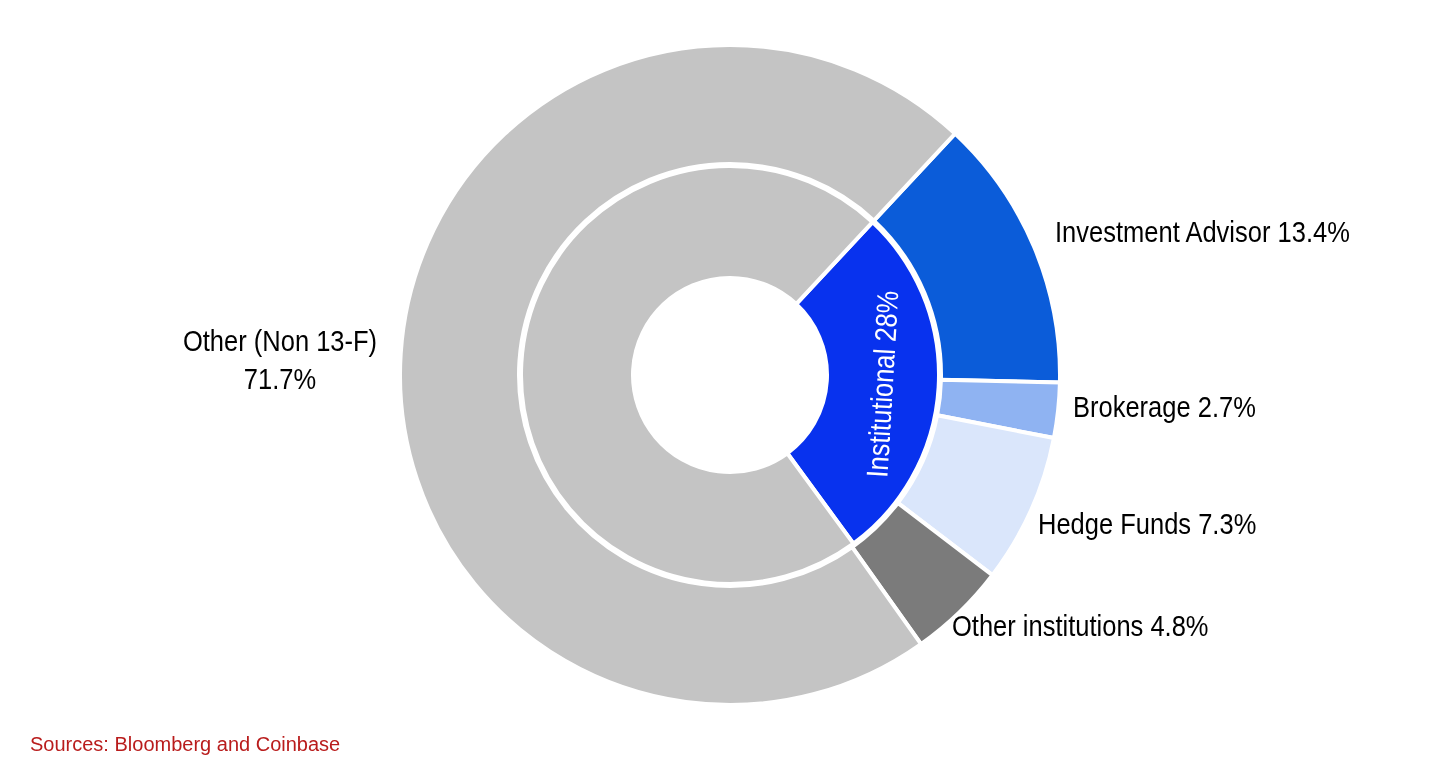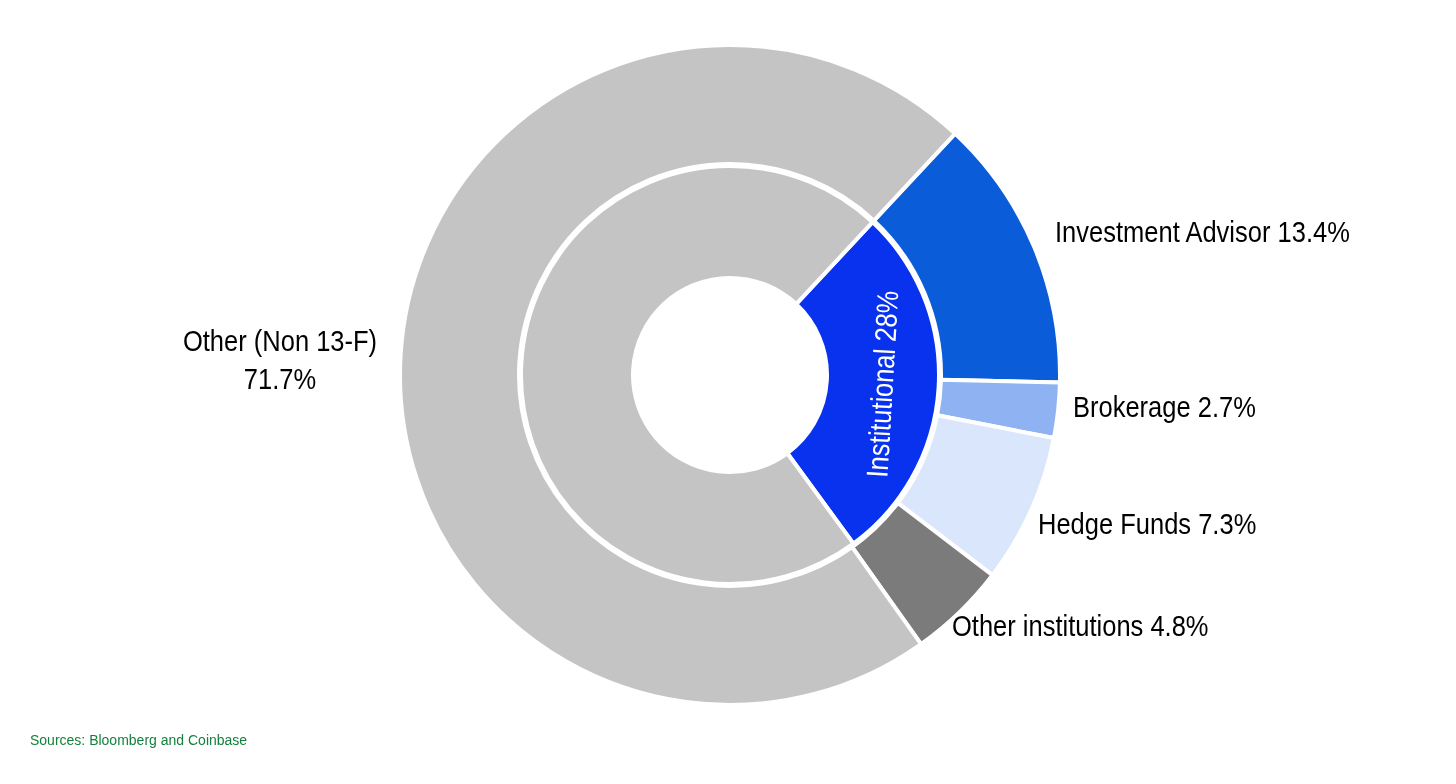--- a/index.html
+++ b/index.html
@@ -27,23 +27,23 @@
   }
   .callout.centered {
     text-align: center;
     line-height: 38px;
     transform-origin: 50% 0;
   }
   .sources {
     position: absolute;
     left: 30px;
     top: 732px;
-    font-size: 14px;
+    font-size: 20px;
     line-height: 1.2;
-    color: #15803d;
+    color: #b91c1c;
     white-space: nowrap;
   }
 </style>
 </head>
 <body>
 
 <div class="page">
 
   <svg id="donut" class="chart-svg" width="1456" height="784" viewBox="0 0 1456 784">
       <path d="M 872.54 222.15 A 209 209 0 0 1 853.44 543.65 L 787.29 453.28 A 97 97 0 0 0 796.15 304.06 Z" fill="#0832EE" stroke="#FFFFFF" stroke-width="4" stroke-linejoin="round"></path>

